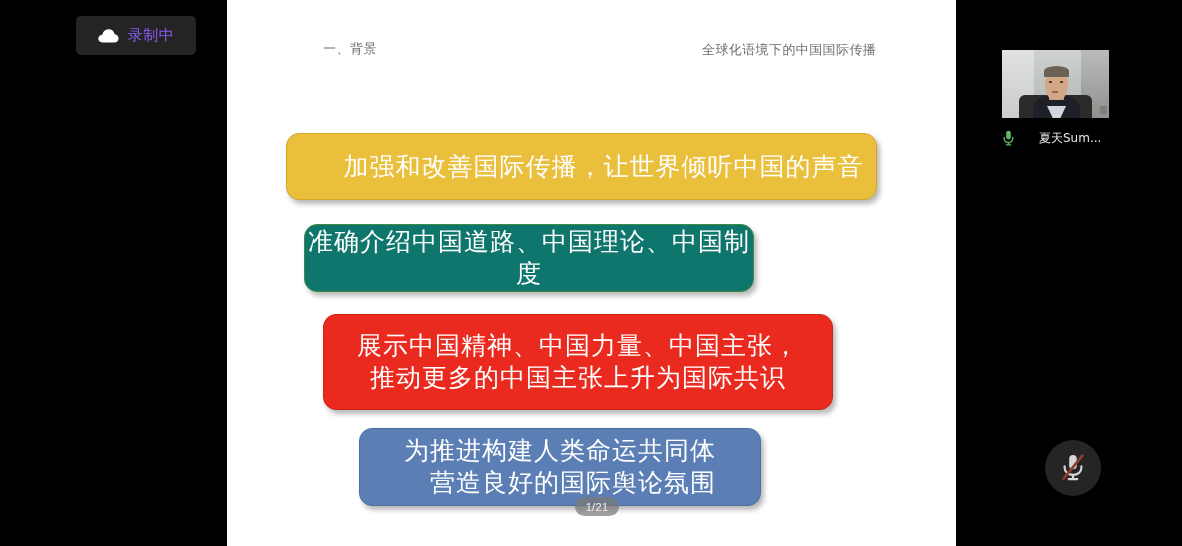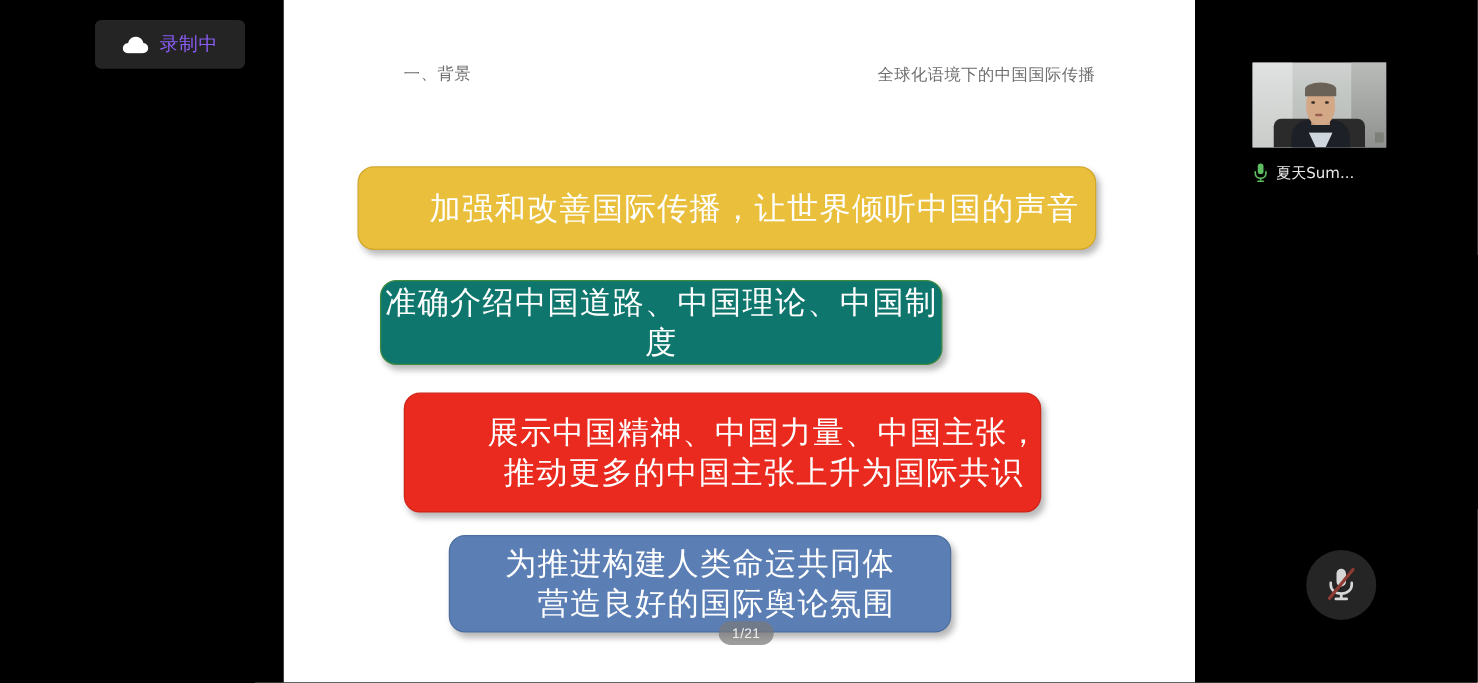--- a/index.html
+++ b/index.html
@@ -53,21 +53,21 @@
     position: absolute;
     left: 227px;
     top: 0px;
     width: 729px;
     height: 546px;
     background: #ffffff;
     overflow: hidden;
   }
   .slide-header {
     position: absolute;
-    top: 50px;
+    top: 40px;
     left: 0;
     width: 100%;
     height: 22px;
     padding-left: 40px;
   }
   .slide-header .hdr-left {
     position: absolute;
     left: 96px;
     top: 0;
     font-family: "DejaVu Serif", "Liberation Serif", serif;
@@ -127,21 +127,20 @@
     font-size: 25px;
     letter-spacing: 1px;
   }
   .cbox.box-red {
     left: 96px; top: 314px;
     width: 510px; height: 96px;
     background: #ea2a1e;
     border: 1.5px solid #cf2418;
     font-size: 25px;
     letter-spacing: 1px;
-    justify-content: flex-end;
   }
   .cbox.box-blue {
     left: 132px; top: 428px;
     width: 402px; height: 78px;
     background: #5b7fb4;
     border: 1.5px solid #4d6e9f;
     font-size: 25px;
     letter-spacing: 1px;
     text-align: right;
   }
@@ -250,21 +249,21 @@
   }
 
   .video-name-row {
     position: absolute;
     left: 1002px;
     top: 129px;
     width: 112px;
     height: 18px;
     display: flex;
     align-items: center;
-    gap: 6px;
+    gap: 24px;
   }
   .mic-on-icon { width: 13px; height: 16px; display: block; }
   .participant-name {
     color: #e9e9e9;
     font-size: 12px;
     font-family: "DejaVu Sans", "Liberation Sans", sans-serif;
     white-space: nowrap;
   }
 
   

